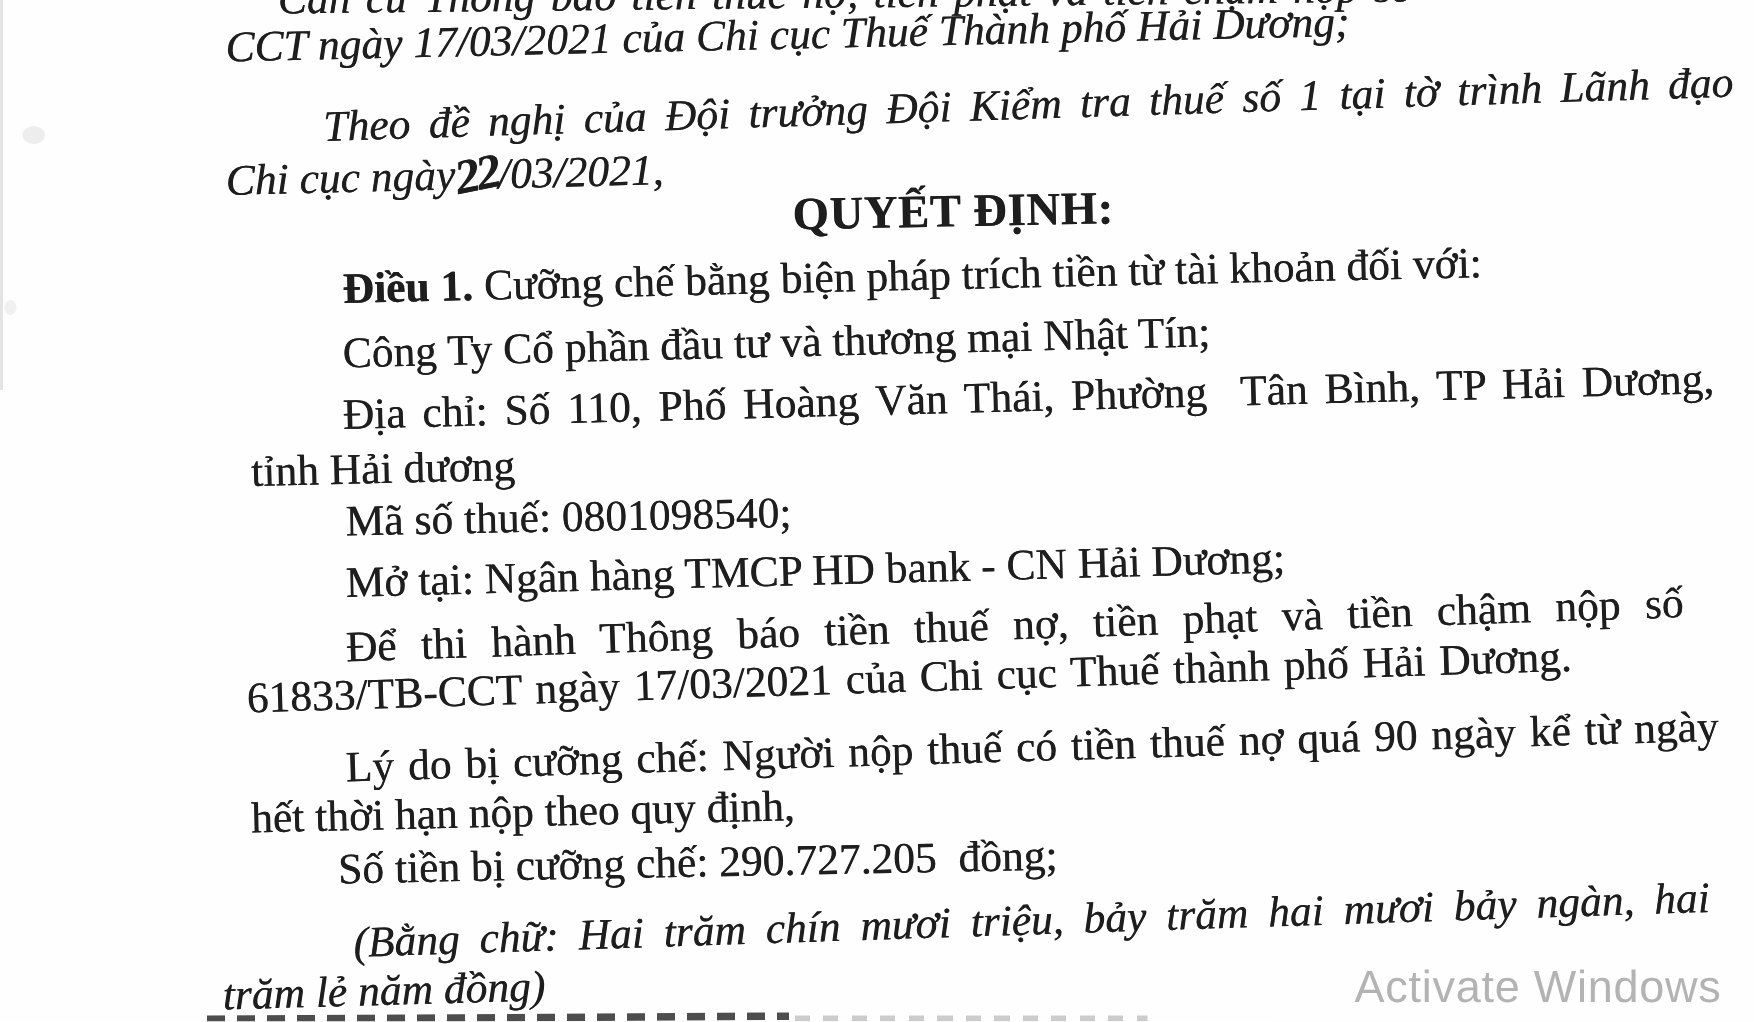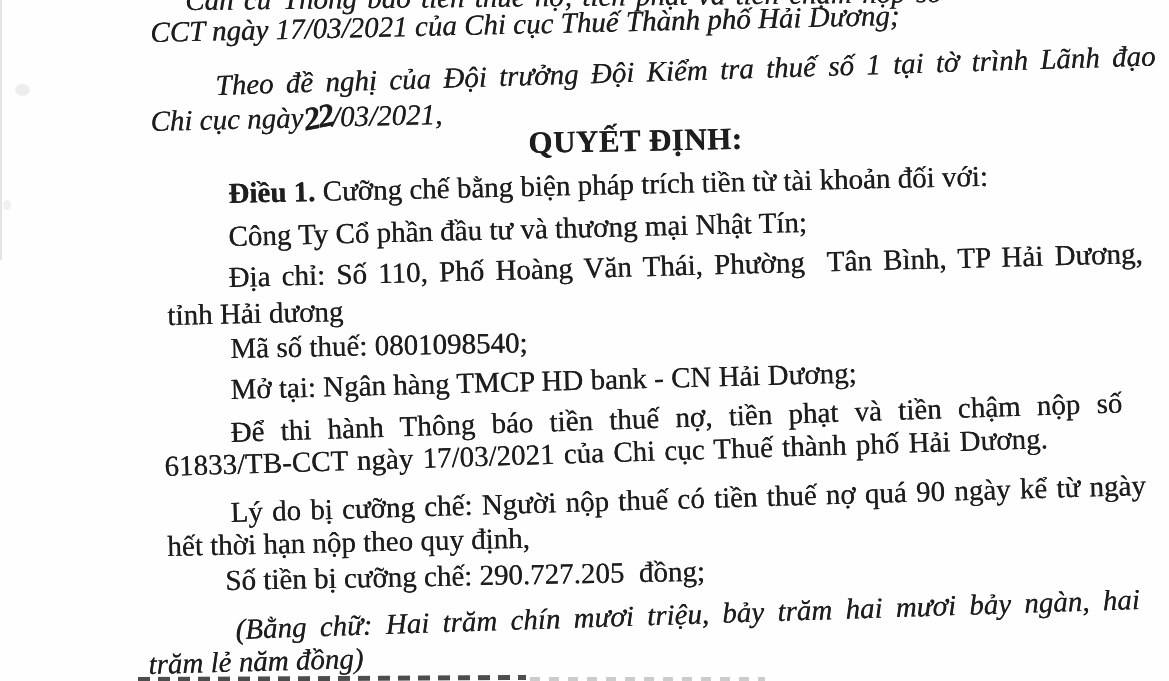--- a/index.html
+++ b/index.html
@@ -131,14 +131,15 @@
 
   <div class="line l-amount">Số tiền bị cưỡng chế: 290.727.205  đồng;</div>
 
   <div class="line l-words1 italic">(Bằng chữ: Hai trăm chín mươi triệu, bảy trăm hai mươi bảy ngàn, hai</div>
 
   <div class="line l-words2 italic">trăm lẻ năm đồng)</div>
 
   <div class="clip-strip-dark"></div>
   <div class="clip-strip-faint"></div>
 
+  <div class="watermark">Activate Windows</div>
 
 </div>
 
 </body></html>

